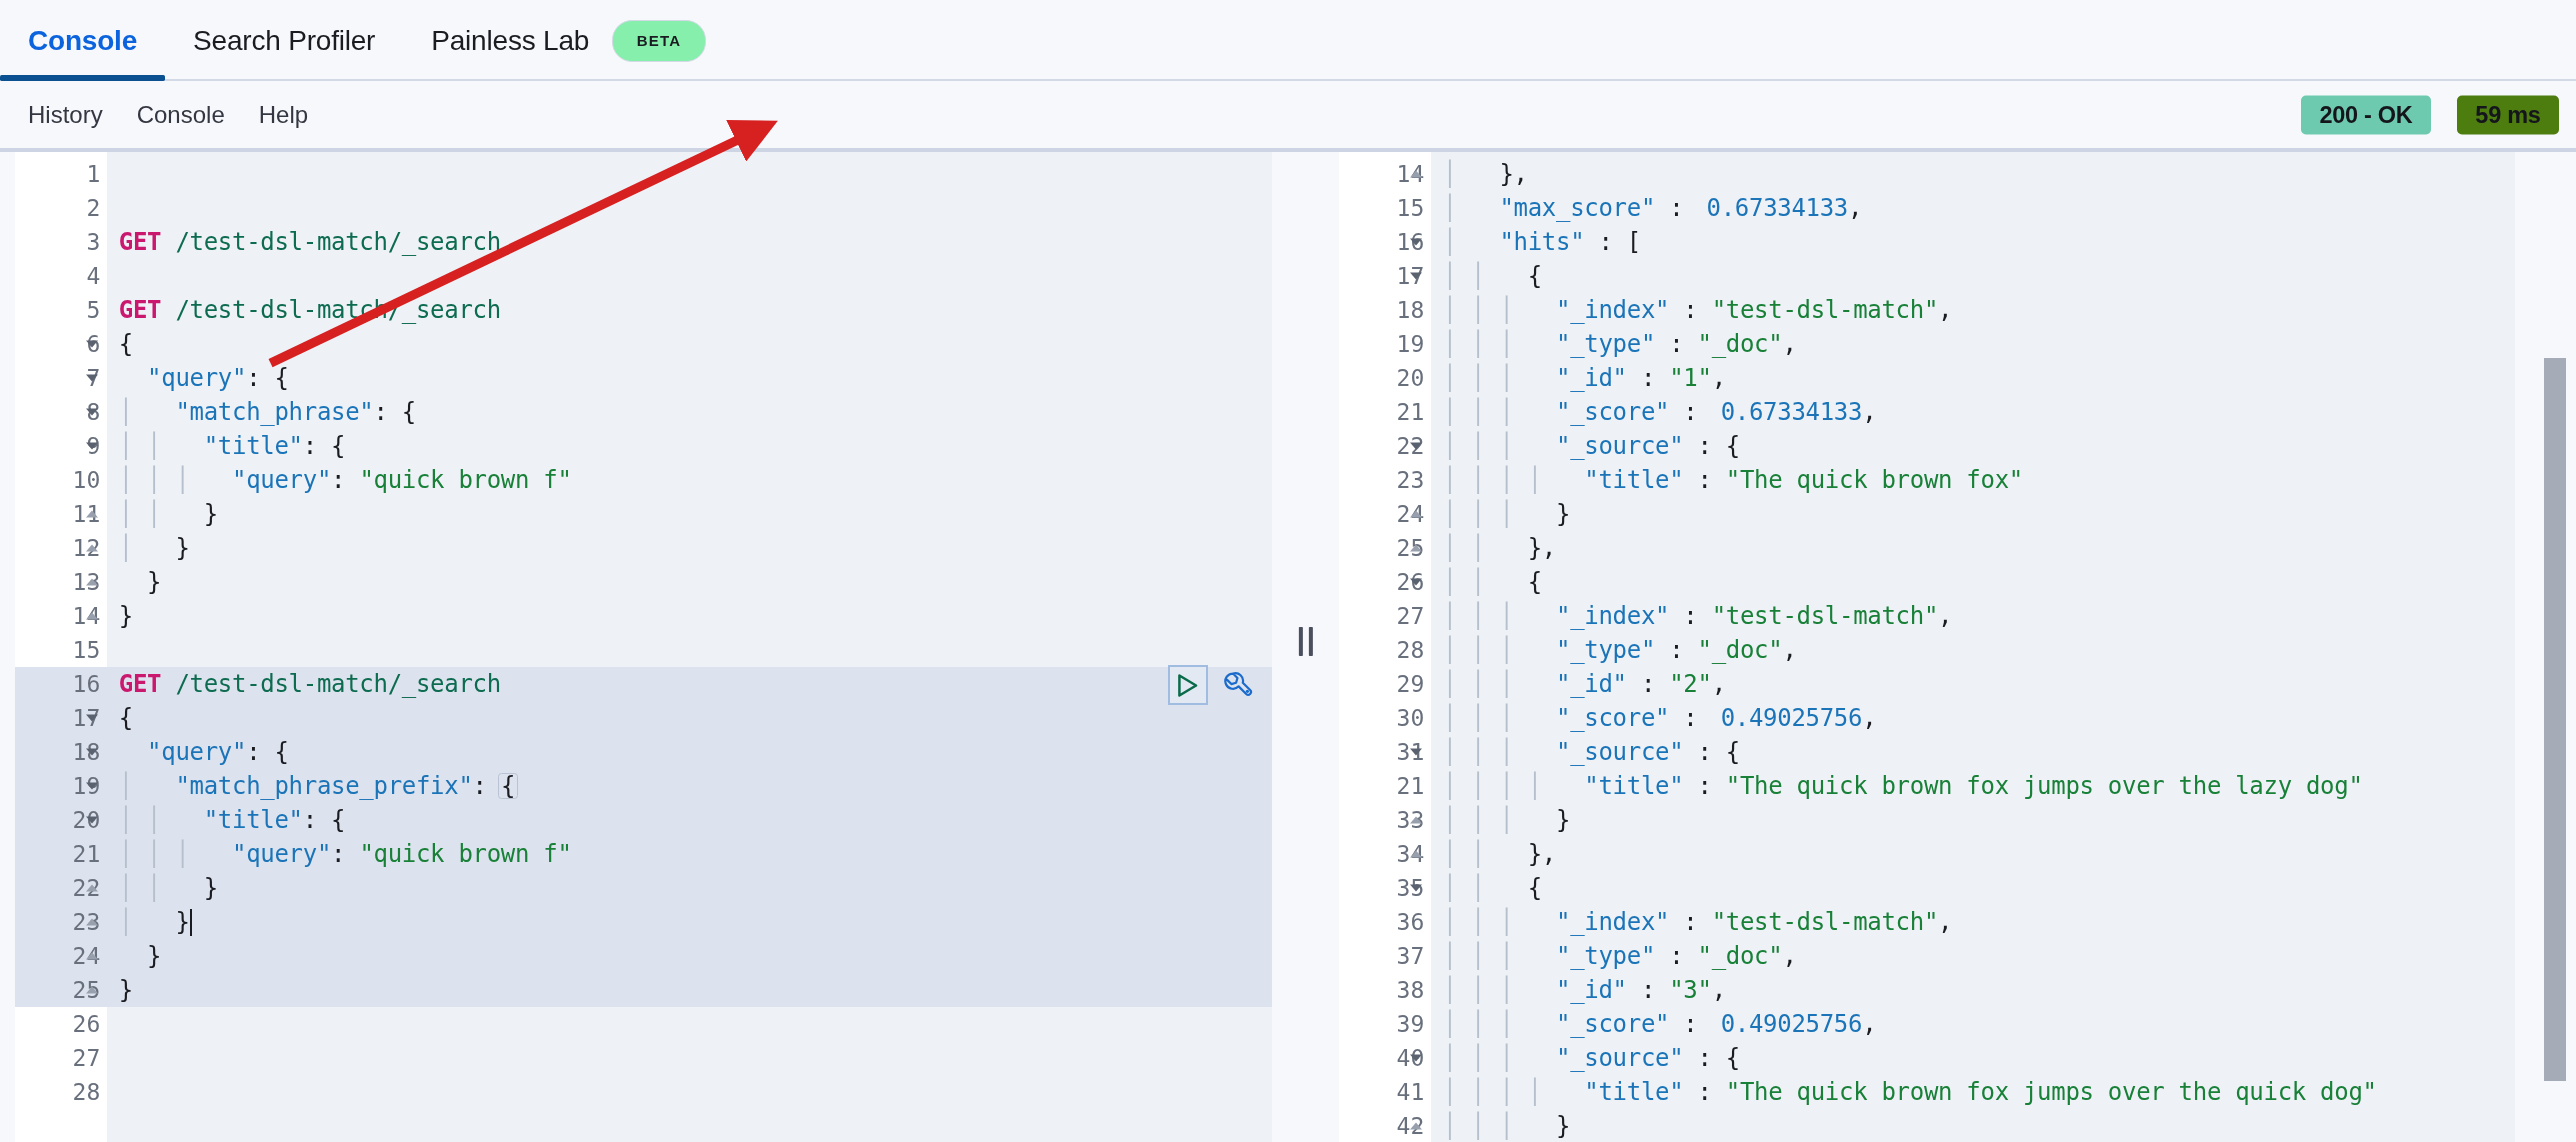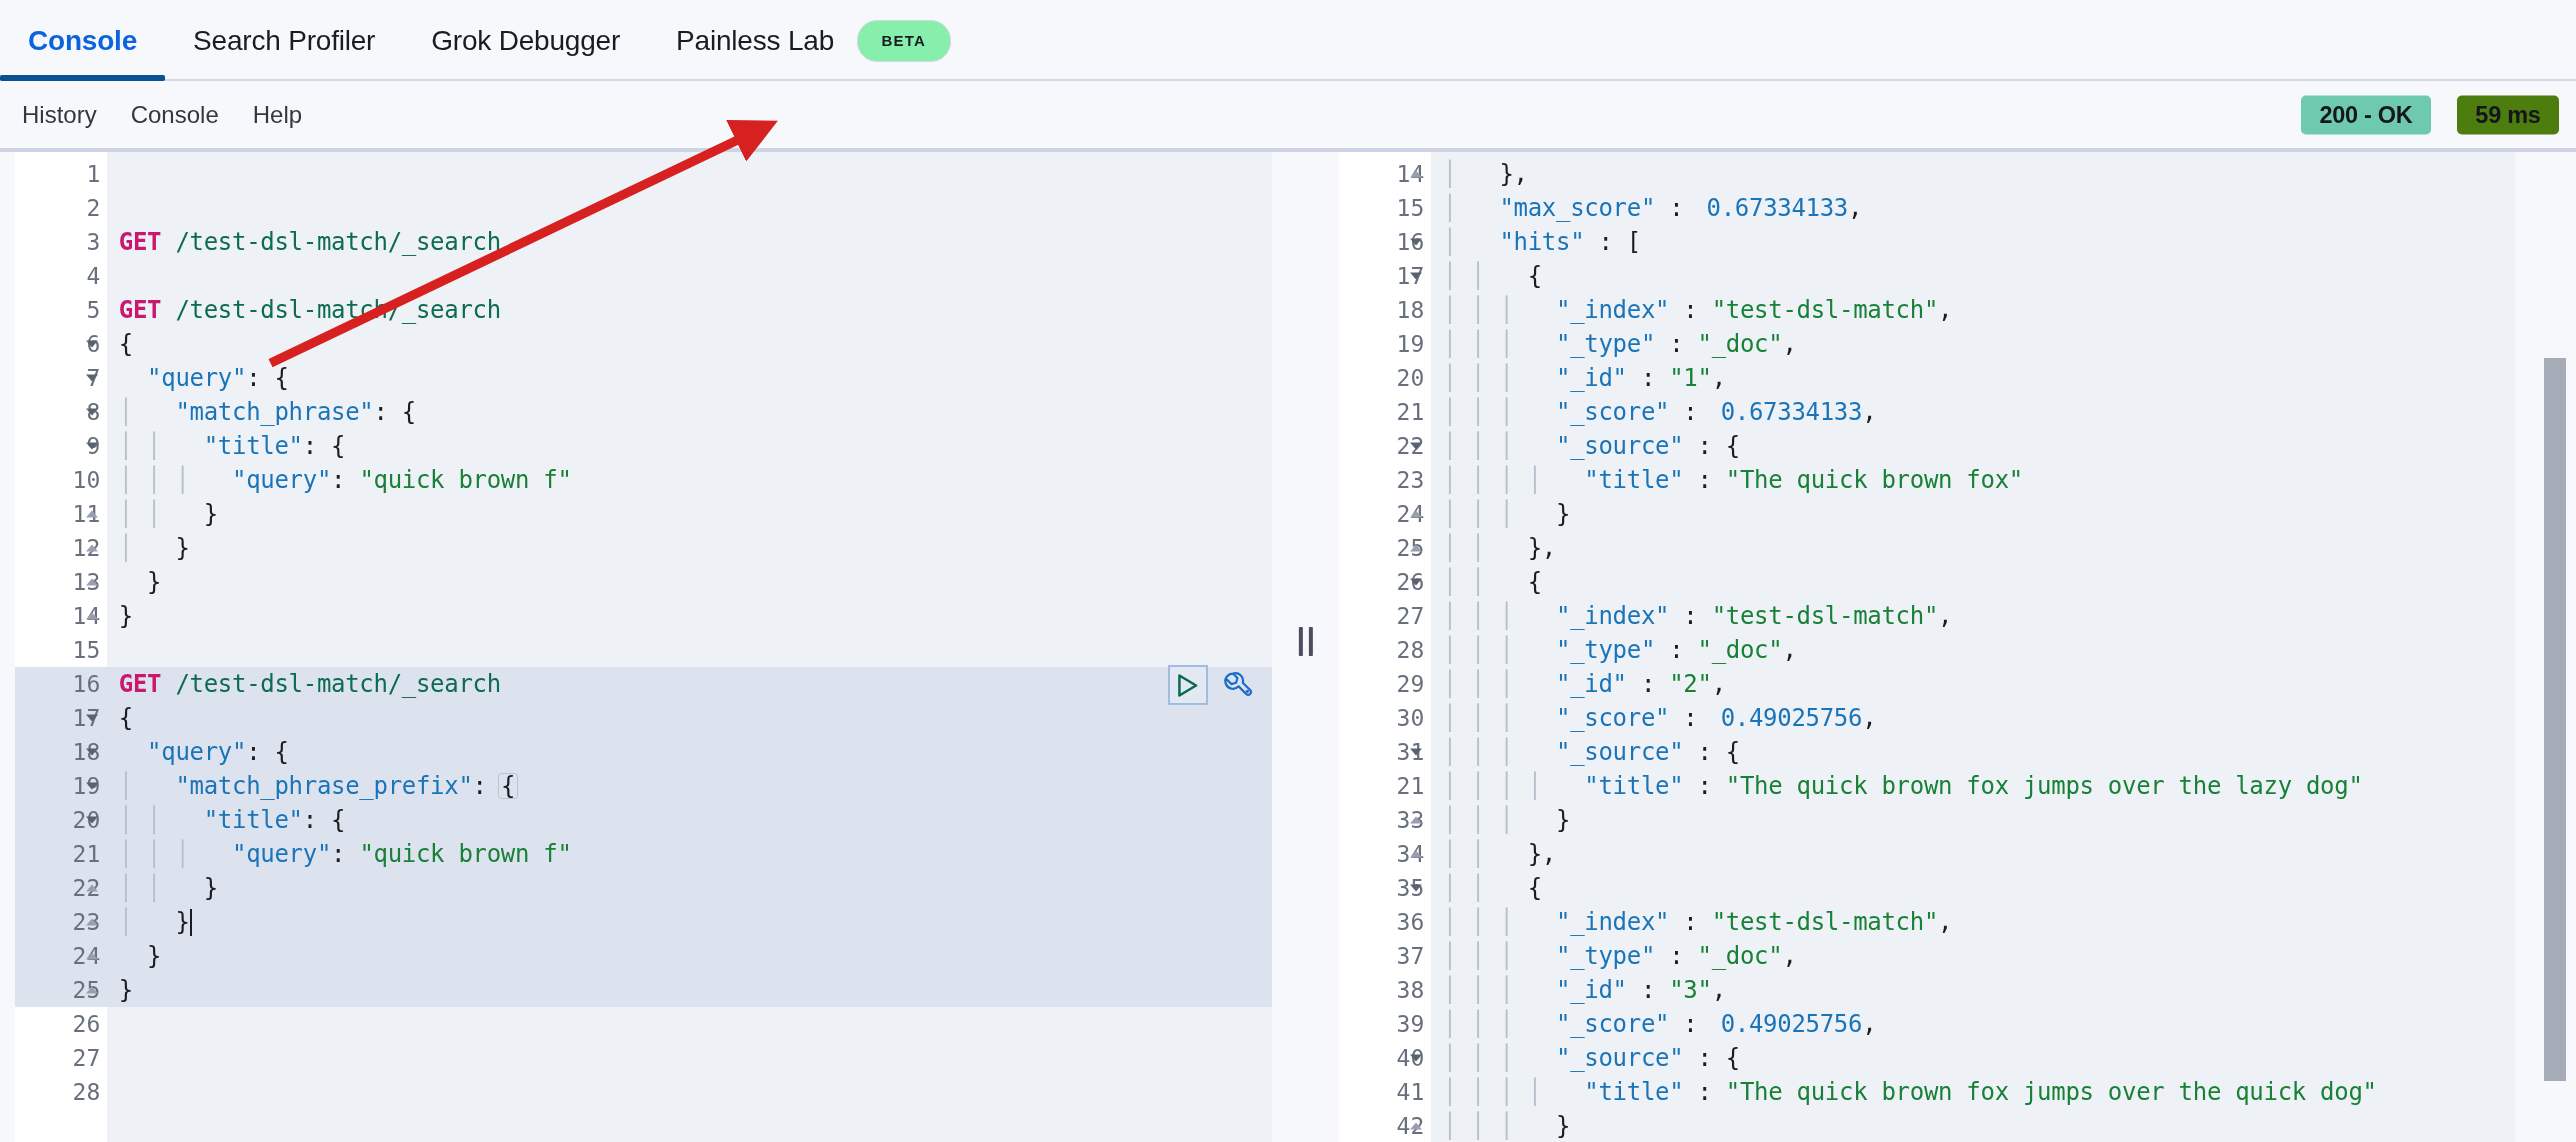--- a/index.html
+++ b/index.html
@@ -37,21 +37,21 @@
     border:1.7px solid #d3dae6;background:#86efac;
     font-size:15px;font-weight:700;color:#1a1c21;letter-spacing:1.2px;
     margin-left:-5px;align-self:center;
   }
 
   
   .subbar{
     position:absolute;left:0;top:81px;width:2576px;height:67px;
     background:#f7f8fc;display:flex;align-items:center;
   }
-  .subbar-items{display:flex;align-items:center;padding-left:5px;}
+  .subbar-items{display:flex;align-items:center;padding-left:11px;}
   .subbar-item{
     font-size:24px;color:#343741;padding:0 17px;cursor:pointer;line-height:1;
   }
   .status-group{
     position:absolute;right:17px;top:50%;transform:translateY(-50%);
     display:flex;align-items:center;gap:26px;
   }
   .status-badge{
     display:inline-flex;align-items:center;justify-content:center;
     height:39px;padding:0 18.5px;border-radius:5px;
@@ -157,23 +157,20 @@
 
 <div class="app">
 
   <div class="tabbar">
     <div class="tabbar-underline"></div>
     <div class="tab active">
       <span>Console</span>
     </div>
     <div class="tab">
       <span>Search Profiler</span>
-    </div>
-    <div class="tab">
-      <span>Grok Debugger</span>
     </div>
     <div class="tab">
       <span>Painless Lab</span>
     </div>
     <span class="beta-badge">BETA</span>
   </div>
 
   <div class="subbar">
     <div class="subbar-items">
       <div class="subbar-item">History</div>

